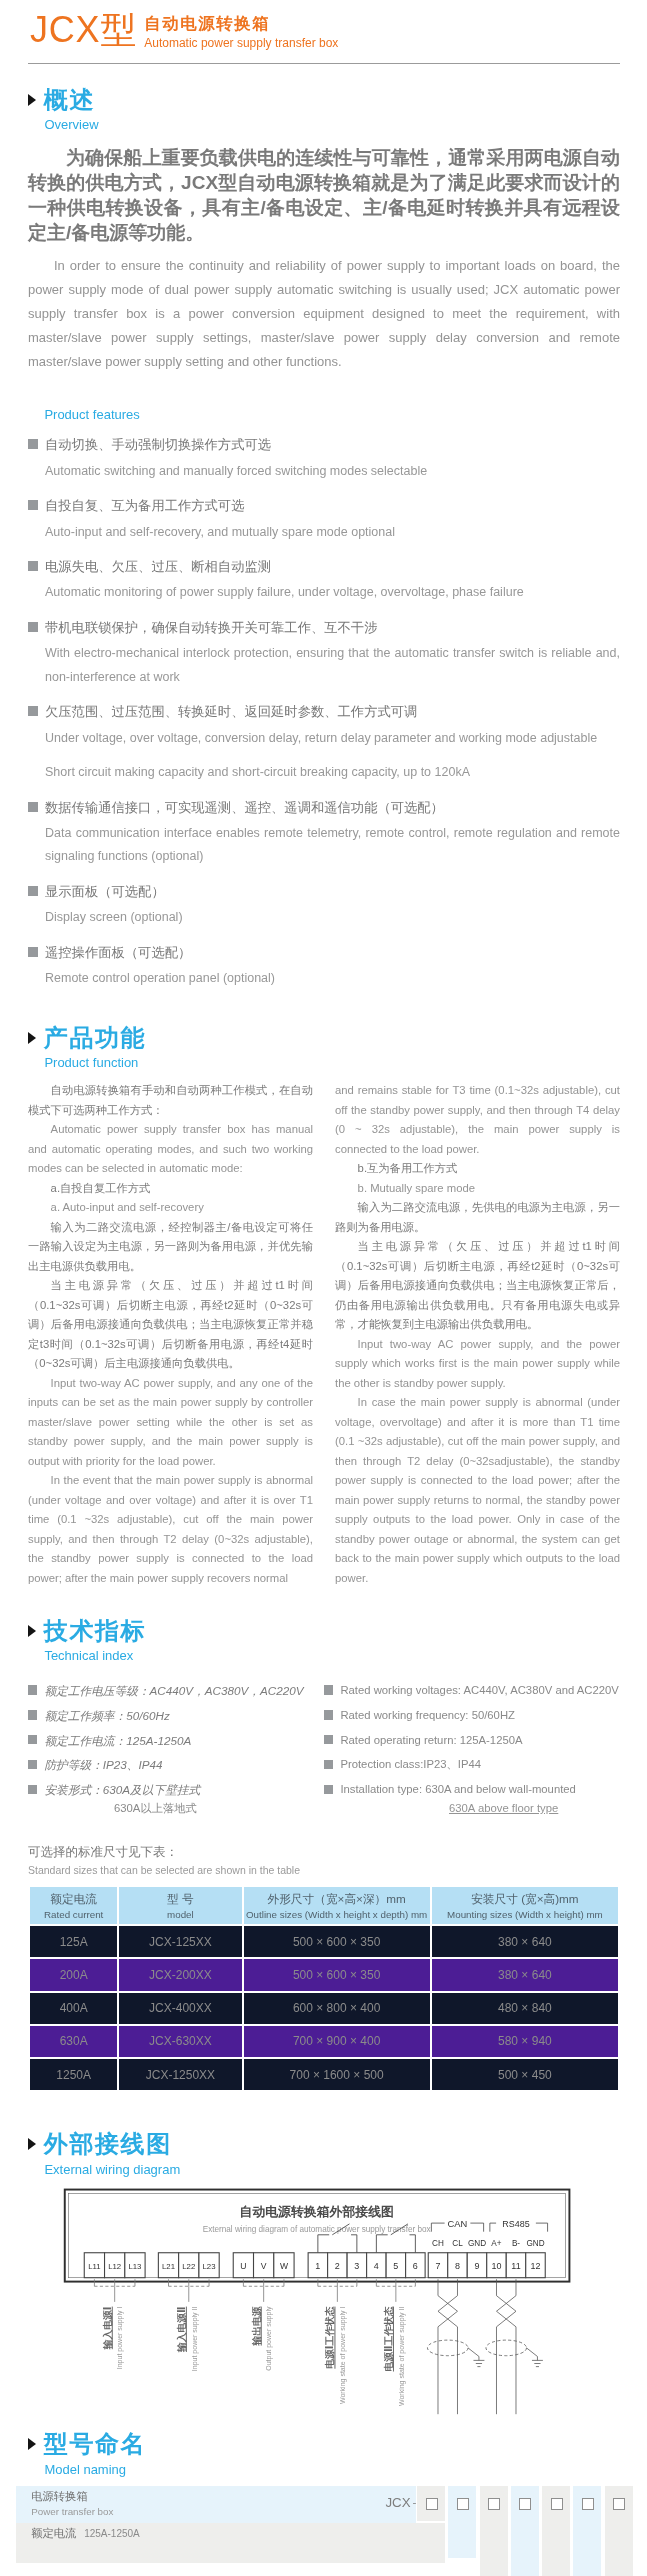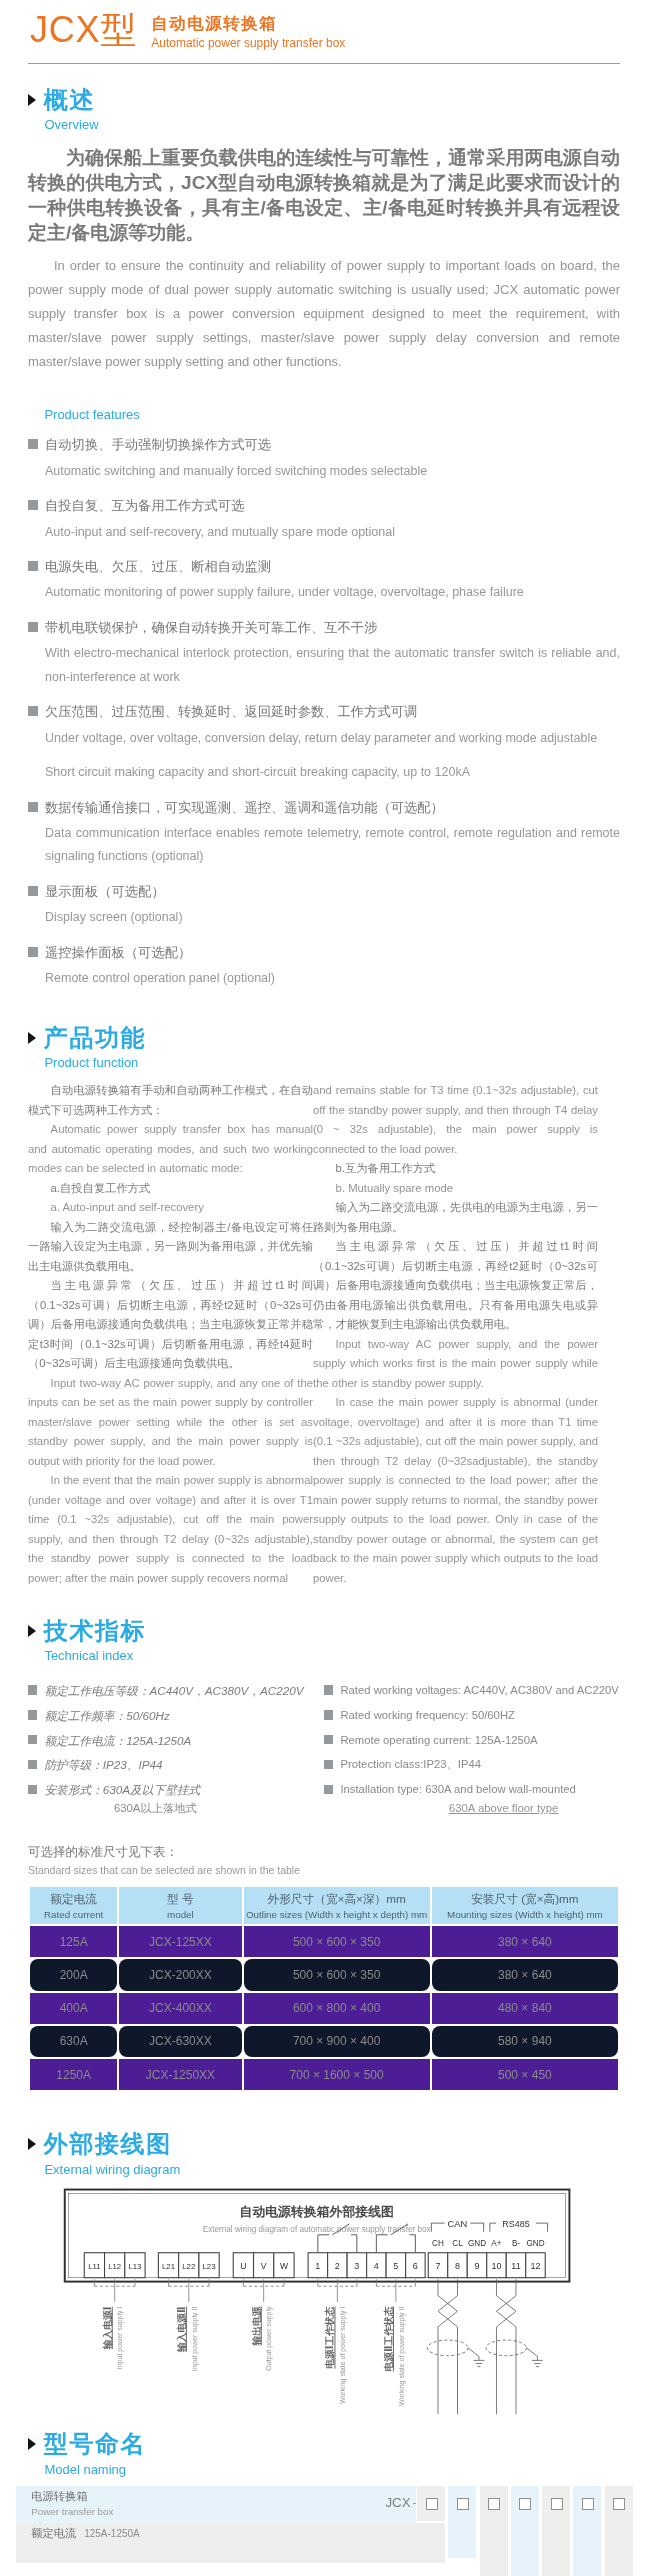--- a/index.html
+++ b/index.html
@@ -2,21 +2,21 @@
 <html style="font-size:12.5px"><head>
 <meta charset="utf-8">
 <style>
   html,body{margin:0;padding:0;background:#fff;}
   body{font-family:"Liberation Sans","DejaVu Sans",sans-serif;}
   .page{width:648px;height:2576px;position:relative;background:#fff;overflow:hidden;}
 
   
   .hdr{display:flex;align-items:flex-start;padding:11px 0 0 30px;}
   .hdr-model{color:#ee7420;font-size:36px;font-weight:400;letter-spacing:0.8px;line-height:1.05;}
-  .hdr-right{margin-left:14px;margin-top:1.6px;}
+  .hdr-right{margin-left:7px;margin-top:1.6px;}
   .hdr-zh{color:#ee7420;font-size:16.4px;font-weight:bold;letter-spacing:1.6px;}
   .hdr-en{color:#ee7420;font-size:12px;margin-top:1.6px;}
   .hdr-line{border:none;border-top:0.8px solid #9b9b9b;margin:12.5px 28px 0 28px;}
 
   
   .sec{margin:0 28px;}
   .sec-title{display:flex;align-items:center;}
   .tri{width:0;height:0;border-top:6.2px solid transparent;border-bottom:6.2px solid transparent;border-left:8.6px solid #141414;margin-right:7.8px;}
   .st-zh{color:#2aabe3;font-size:24px;font-weight:bold;letter-spacing:1.6px;}
   .st-en{color:#2aabe3;font-size:13px;margin:1.6px 0 0 16.4px;}
@@ -25,21 +25,21 @@
   .para-zh{color:#7a7a7a;font-size:19px;line-height:25px;text-align:justify;text-indent:2em;margin:12.5px 0 0 0;font-weight:bold;}
   .para-en{color:#949494;font-size:13px;line-height:24px;text-align:justify;text-indent:2em;margin:9.4px 0 0 0;}
 
   
   .feat{margin-top:11px;}
   .feat-zh{color:#777;font-size:13.3px;line-height:23.4px;display:flex;align-items:flex-start;}
   .sqr{flex:0 0 10px;width:10px;height:10px;background:#96999c;margin:6.2px 7px 0 0;}
   .feat-en{color:#989898;font-size:12.5px;line-height:23.4px;text-align:justify;margin:3.1px 0 0 17px;}
 
   
-  .cols{display:flex;margin-top:11px;}
+  .cols{display:flex;gap:22px;margin-top:11px;}
   .col{width:285px;}
   .fp{font-size:11.3px;line-height:19.5px;margin:0;}
   .fp.zh{color:#7a7a7a;text-align:justify;text-indent:2em;}
   .fp.en{color:#949494;text-align:justify;text-indent:2em;}
   .fp.lab-zh{color:#7a7a7a;text-indent:2em;}
   .fp.lab-en{color:#949494;text-indent:2em;}
   .fp.cont{color:#949494;text-align:justify;text-indent:0;}
 
   
   .tech-cols{display:flex;margin-top:12.5px;}
@@ -50,22 +50,22 @@
   .textra{color:#8a8a8a;font-size:11.3px;line-height:17px;margin-left:86px;}
   .textra.en{margin-left:125px;color:#949494;text-decoration:underline;}
 
   
   .note-zh{color:#777;font-size:12.5px;margin:26.5px 0 0 0;}
   .note-en{color:#9a9a9a;font-size:10.5px;margin:3.1px 0 0 0;}
   table.sizes{width:100%;border-collapse:separate;border-spacing:2.3px 2.3px;margin-top:9.4px;}
   table.sizes th{background:#b5dff4;color:#51626d;font-weight:normal;padding:4.7px 1.6px;}
   .th-zh{font-size:11.7px;}
   .th-en{font-size:9.8px;margin-top:1.6px;}
-  table.sizes td{background:#4c1d95;color:#8b8b8b;font-size:12px;text-align:center;padding:8.6px 1.6px;}
-  table.sizes tr.alt td{background:#0f172a;border-radius:8px;}
+  table.sizes td{background:#0f172a;color:#8b8b8b;font-size:12px;text-align:center;padding:8.6px 1.6px;}
+  table.sizes tr.alt td{background:#4c1d95;}
 
   
   .wiring-svg{display:block;margin:11px 0 0 28px;}
 
   
   .naming{position:relative;margin:9.4px 0 0 15.6px;height:291px;}
   .nrow{position:absolute;left:0;height:40px;padding:3.1px 0 0 15.6px;box-sizing:border-box;}
   .nrow.blue{background:#e6f3fb;}
   .nrow.gray{background:#eeeeec;}
   .nl-zh{color:#6f6f6f;font-size:11.3px;}
@@ -234,21 +234,21 @@
         <div class="titem">
             <span class="sqr"></span>
             <span>Rated working voltages: AC440V, AC380V and AC220V</span>
           </div>
         <div class="titem">
             <span class="sqr"></span>
             <span>Rated working frequency: 50/60HZ</span>
           </div>
         <div class="titem">
             <span class="sqr"></span>
-            <span>Remote operating current: 125A-1250A</span>
+            <span>Rated operating return: 125A-1250A</span>
           </div>
         <div class="titem">
             <span class="sqr"></span>
             <span>Protection class:IP23、IP44</span>
           </div>
         <div class="titem">
             <span class="sqr"></span>
             <span>Installation type: 630A and below wall-mounted</span>
           </div>
         <div class="textra en">630A above floor type</div>

